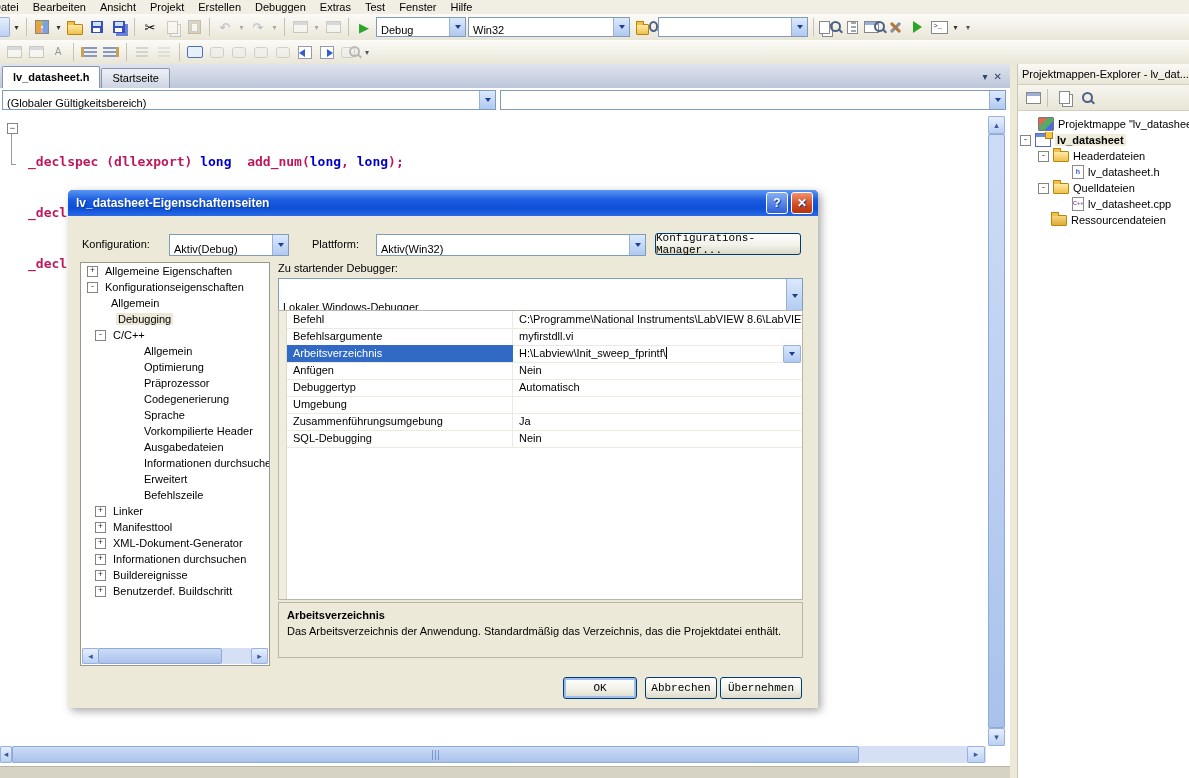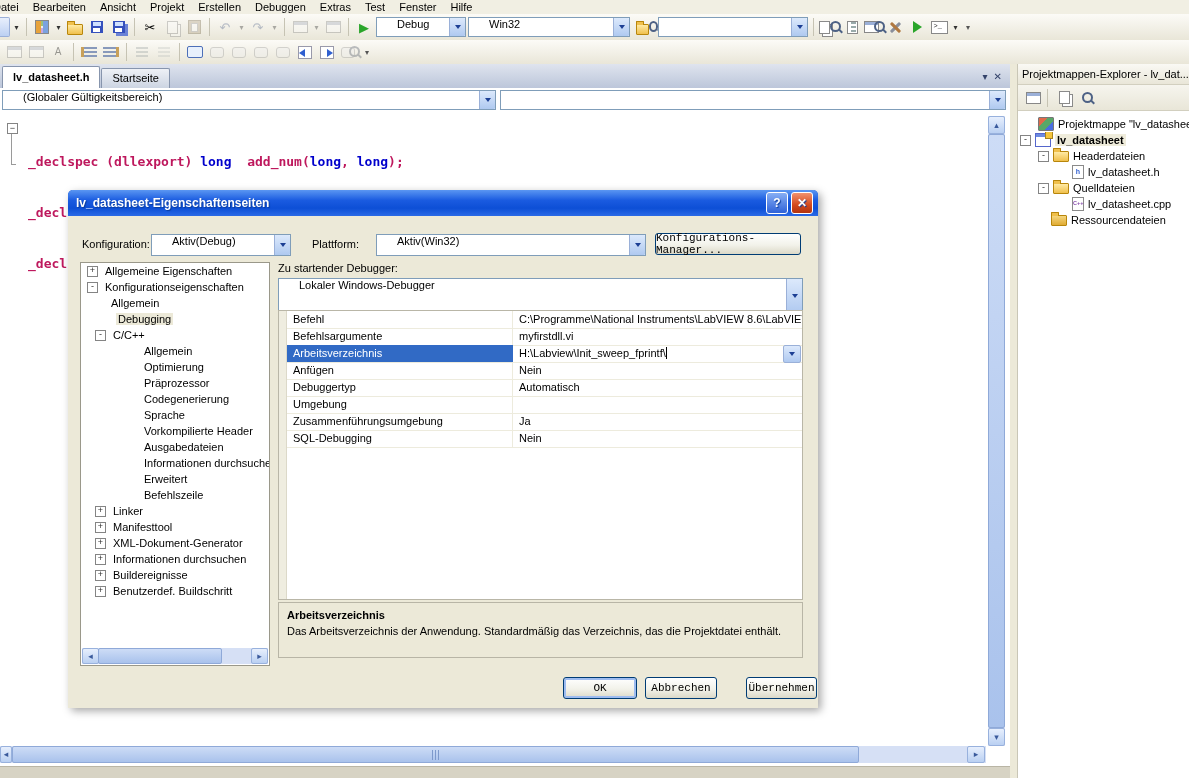--- a/index.html
+++ b/index.html
@@ -54,22 +54,22 @@
   .ic-rect{width:14px;height:10px;border:1px solid #4d6fb8;border-radius:2px;background:#e8f0fc;}
   .ic-lines{width:12px;height:10px;background:repeating-linear-gradient(#9aa 0 2px,transparent 2px 4px);}
   .ic-indent{width:13px;height:10px;background:repeating-linear-gradient(#8899bb 0 2px,transparent 2px 4px);
      border-left:3px solid #c8a05a;}
   .ic-barrow{width:12px;height:11px;position:relative;background:#fff;border:1px solid #99a;}
   .ic-barrow::after{content:"";position:absolute;left:-4px;top:2px;width:0;height:0;
      border:4px solid transparent;border-right:6px solid #2f5fd0;}
   .blue{color:#3b66c4;}
   .green{color:#2aa52a;}
   
-  .combo{height:20px;background:#fff;border:1px solid #7f9db9;display:flex;align-items:flex-start;
-         flex:none;position:relative;padding-left:20px;box-sizing:border-box;}
+  .combo{height:20px;background:#fff;border:1px solid #7f9db9;display:flex;align-items:flex-end;
+         flex:none;position:relative;padding-left:4px;box-sizing:border-box;}
   .combo .cval{flex:1;overflow:hidden;white-space:nowrap;}
   .cbtn{width:15px;height:100%;margin-left:auto;background:linear-gradient(#dce9fc,#afc9f0);
         border-left:1px solid #9ab0d8;border-radius:0 1px 1px 0;display:flex;align-items:center;justify-content:center;flex:none;}
   .tri{width:0;height:0;border:3px solid transparent;border-top:4px solid #1c3f94;margin-top:3px;}
   
   .tabstrip{position:absolute;left:0;top:64px;width:1010px;height:24px;
             background:linear-gradient(#dfe4ee,#bcc6da);display:flex;align-items:flex-end;}
   .tab{height:19px;line-height:19px;padding:0 10px;border:1px solid #8795ad;border-bottom:none;
        border-radius:2px 2px 0 0;background:linear-gradient(#eef1f6,#ccd4e2);margin-right:1px;cursor:default;}
   .tab.active{background:#fff;font-weight:bold;height:21px;line-height:21px;}
@@ -435,21 +435,21 @@
   <div class="dialog">
     <div class="dlg-title">
       <span>lv_datasheet-Eigenschaftenseiten</span>
       <span style="margin-left:auto"></span>
       <span class="cap-btn cap-help">?</span>
       <span class="cap-btn cap-close">✕</span>
     </div>
     <div class="dlg-body">
 
       <span class="dl" style="left:14px;top:22px">Konfiguration:</span>
-      <div class="combo" style="position:absolute;left:83px;top:18px;width:140px;height:22px">
+      <div class="combo" style="position:absolute;left:101px;top:18px;width:120px;height:22px">
         <span class="cval">Aktiv(Debug)</span>
         <span class="cbtn">
             <i class="tri"></i>
           </span>
       </div>
       <span class="dl" style="left:244px;top:22px">Plattform:</span>
       <div class="combo" style="position:absolute;left:308px;top:18px;width:270px;height:22px">
         <span class="cval">Aktiv(Win32)</span>
         <span class="cbtn">
             <i class="tri"></i>
@@ -592,19 +592,19 @@
         <b>Arbeitsverzeichnis</b>
         <span>Das Arbeitsverzeichnis der Anwendung. Standardmäßig das Verzeichnis, das die Projektdatei enthält.</span>
       </div>
 
       <div class="xp-btn default" style="left:495px;top:461px;width:74px">
         <span>OK</span>
       </div>
       <div class="xp-btn" style="left:577px;top:461px;width:72px">
         <span>Abbrechen</span>
       </div>
-      <div class="xp-btn" style="left:678px;top:461px;width:71px">
+      <div class="xp-btn" style="left:652px;top:461px;width:82px">
         <span>Übernehmen</span>
       </div>
     </div>
   </div>
 
 </div>
 
 </body></html>

